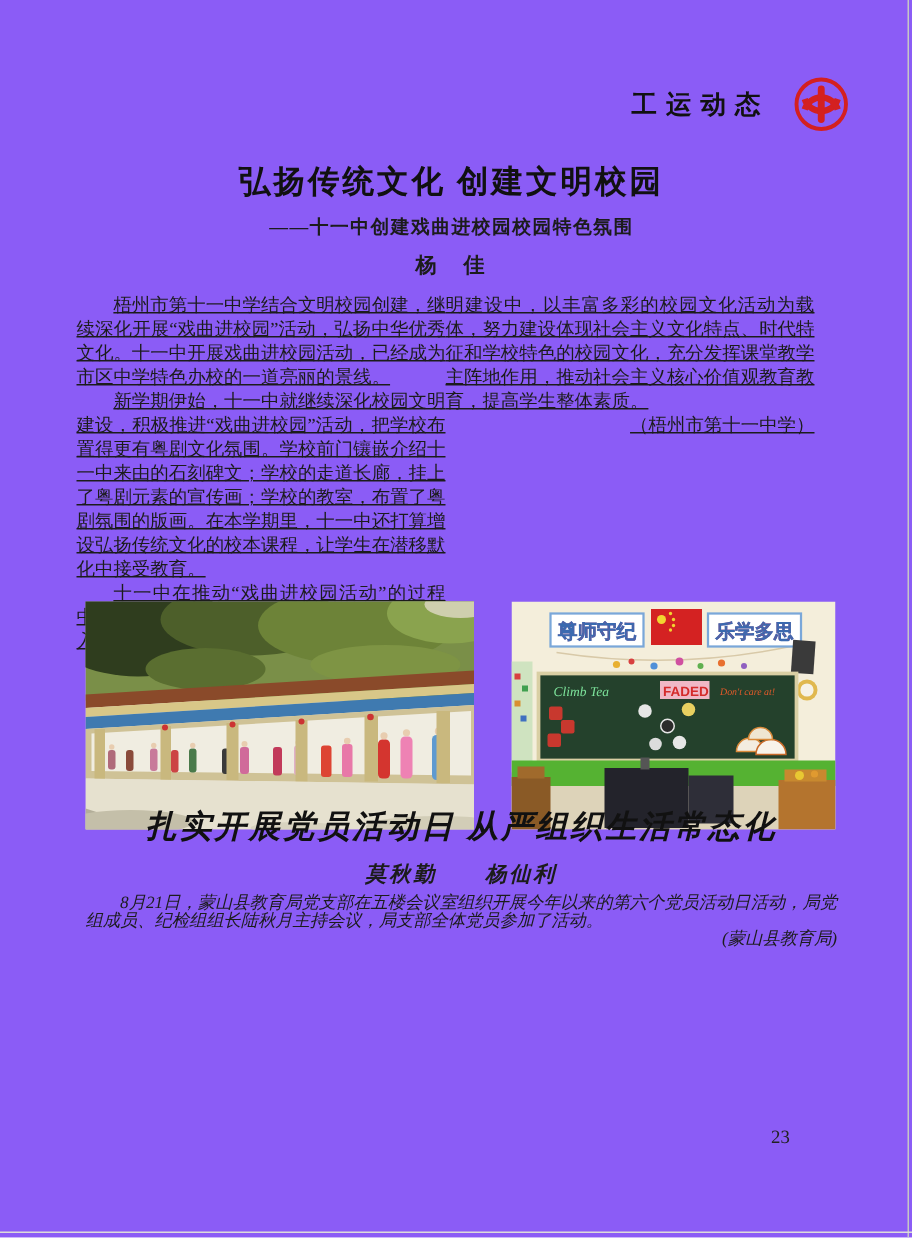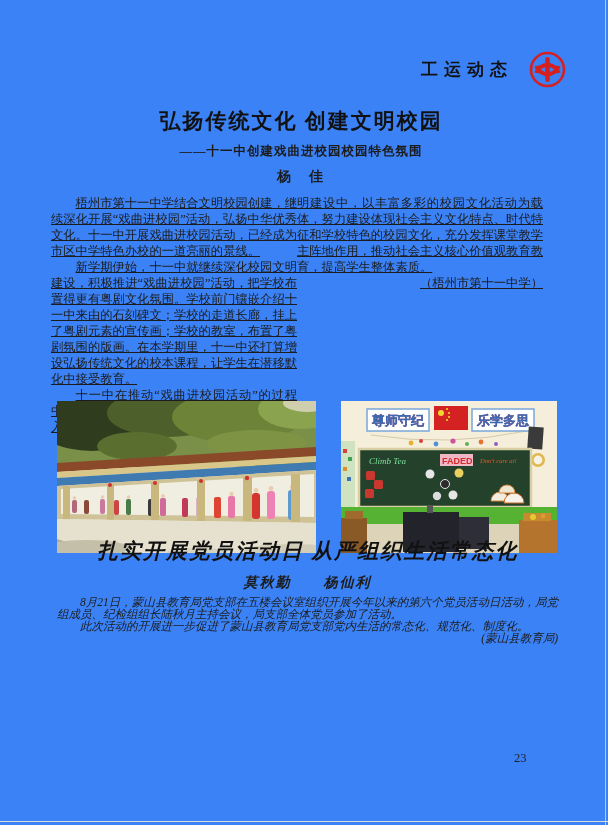--- a/index.html
+++ b/index.html
@@ -1,17 +1,17 @@
 <!DOCTYPE html>
 <html><head>
 <meta charset="utf-8">
 <style>
   html,body{margin:0;padding:0;background:#ffffff;}
   .page{
-    position:relative;width:608px;height:825px;background:#3b82f6;
+    position:relative;width:608px;height:825px;background:#8b5cf6;
     font-family:"Liberation Serif","DejaVu Serif",serif;color:#1c1c1c;
     overflow:hidden;
   }
   .edge-line-right{position:absolute;top:0;bottom:0;right:2px;width:1px;background:#c6c6c6;}
   .edge-line-bottom{position:absolute;left:0;right:0;bottom:3px;height:1px;background:#dddcda;}
 
   .masthead-wrap{position:absolute;top:48px;left:0;width:566px;height:42px;
     display:flex;justify-content:flex-end;align-items:center;gap:16px;}
   .masthead{font-size:17px;font-weight:bold;letter-spacing:6px;color:#111;
     font-family:"Liberation Serif","DejaVu Serif",serif;}
@@ -215,19 +215,18 @@
     <rect x="182" y="112" width="28" height="8" fill="#c8892f"></rect>
     <circle cx="192" cy="116" r="3" fill="#e8c832"></circle>
     <circle cx="202" cy="115" r="2.4" fill="#e09a30"></circle>
   </svg>
 
   <section class="article2">
     <h1 class="art-title">扎实开展党员活动日 从严组织生活常态化</h1>
     <p class="author-line">莫秋勤　　杨仙利</p>
     <div class="body">
       <p class="indent">8月21日，蒙山县教育局党支部在五楼会议室组织开展今年以来的第六个党员活动日活动，局党组成员、纪检组组长陆秋月主持会议，局支部全体党员参加了活动。</p>
-      <p class="indent">此次活动的开展进一步促进了蒙山县教育局党支部党内生活的常态化、规范化、制度化。</p>
       <p class="sig">(蒙山县教育局)</p>
     </div>
   </section>
 
   <div class="pageno">23</div>
 </div>
 
 </body></html>

